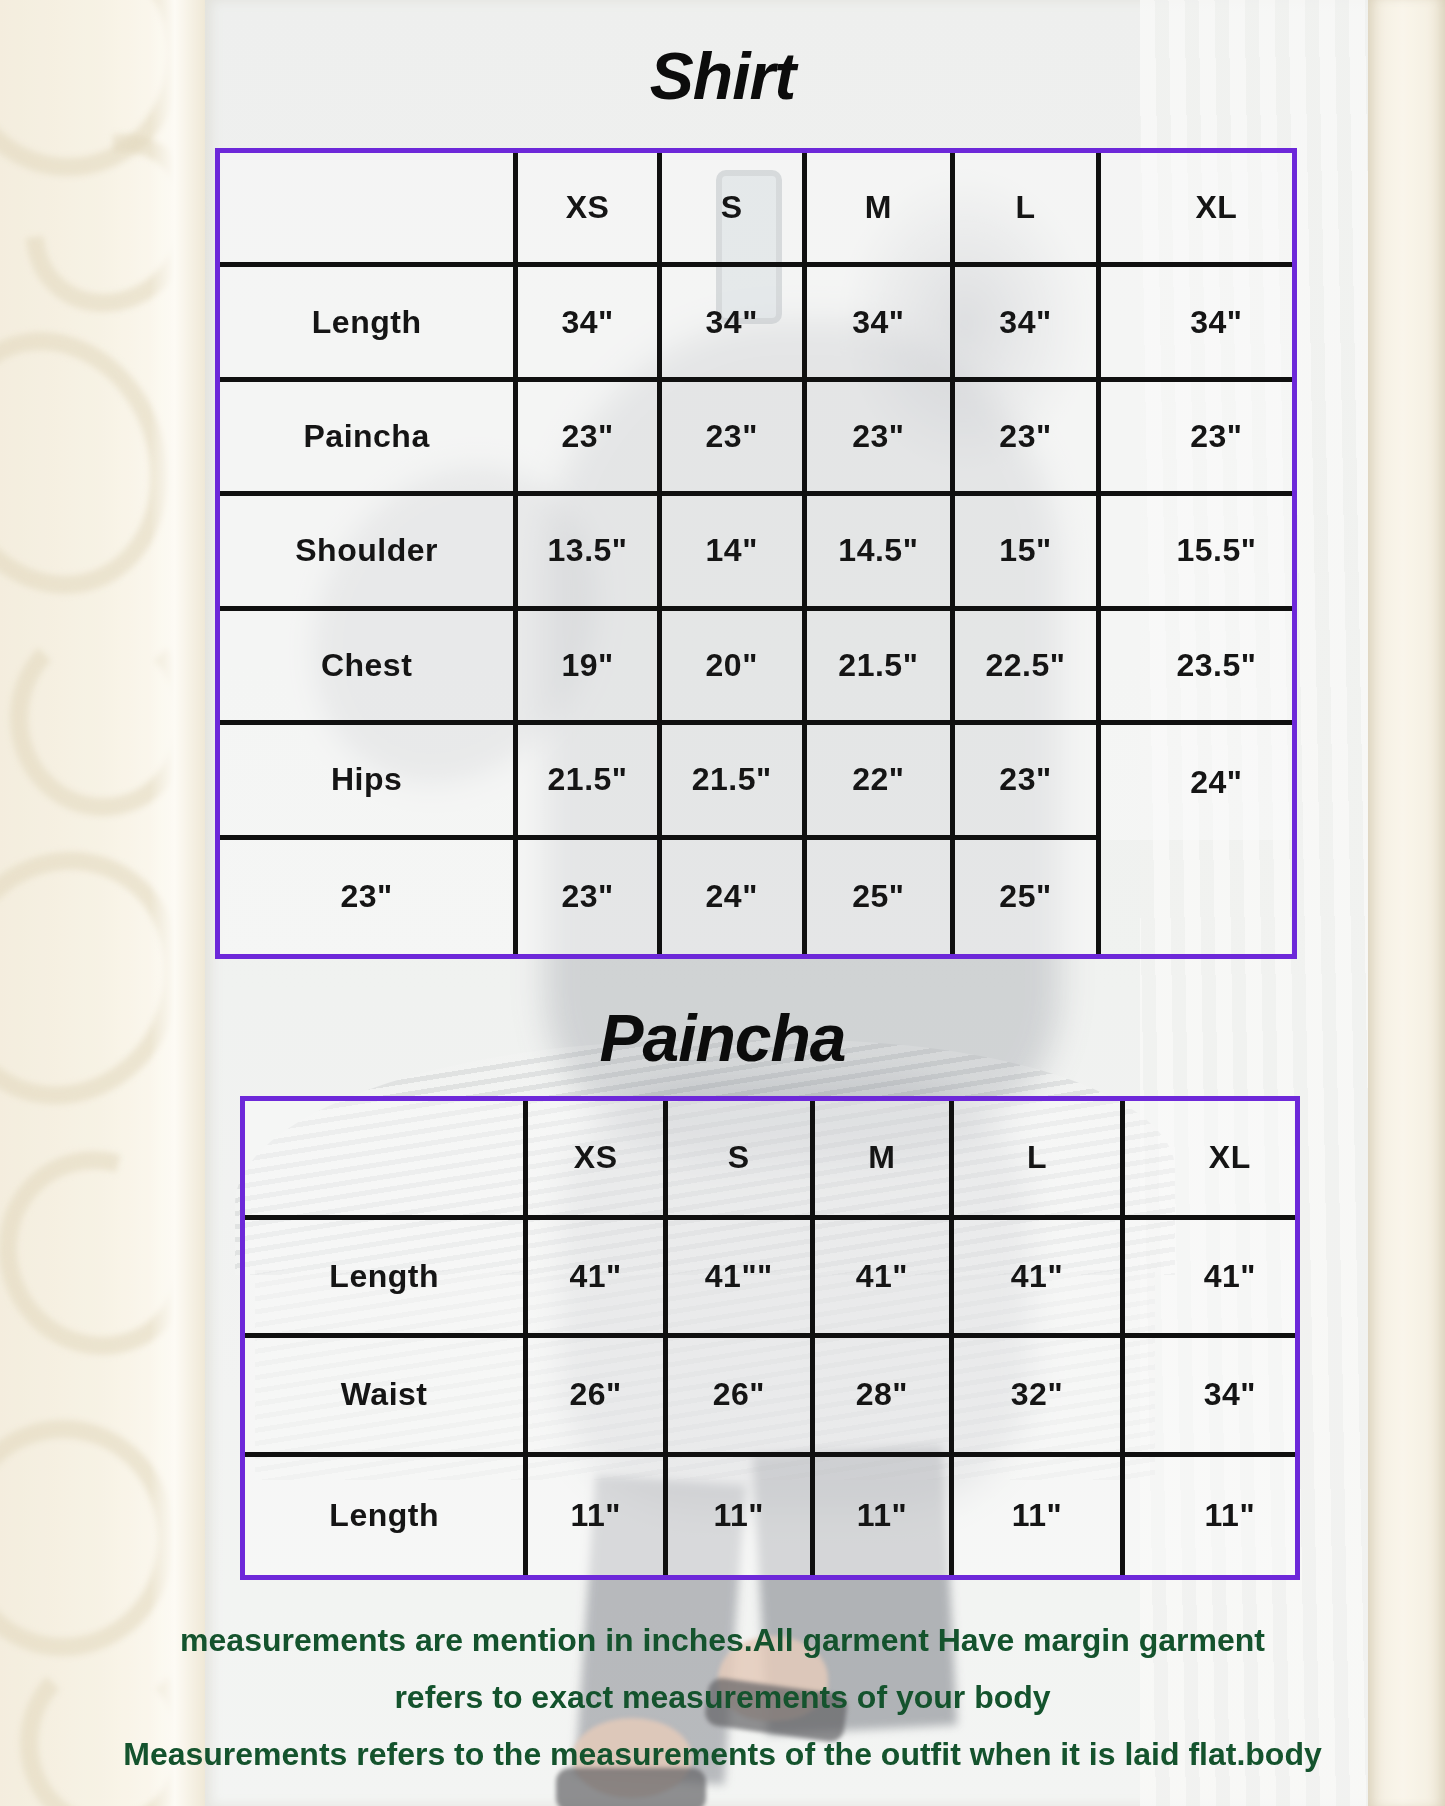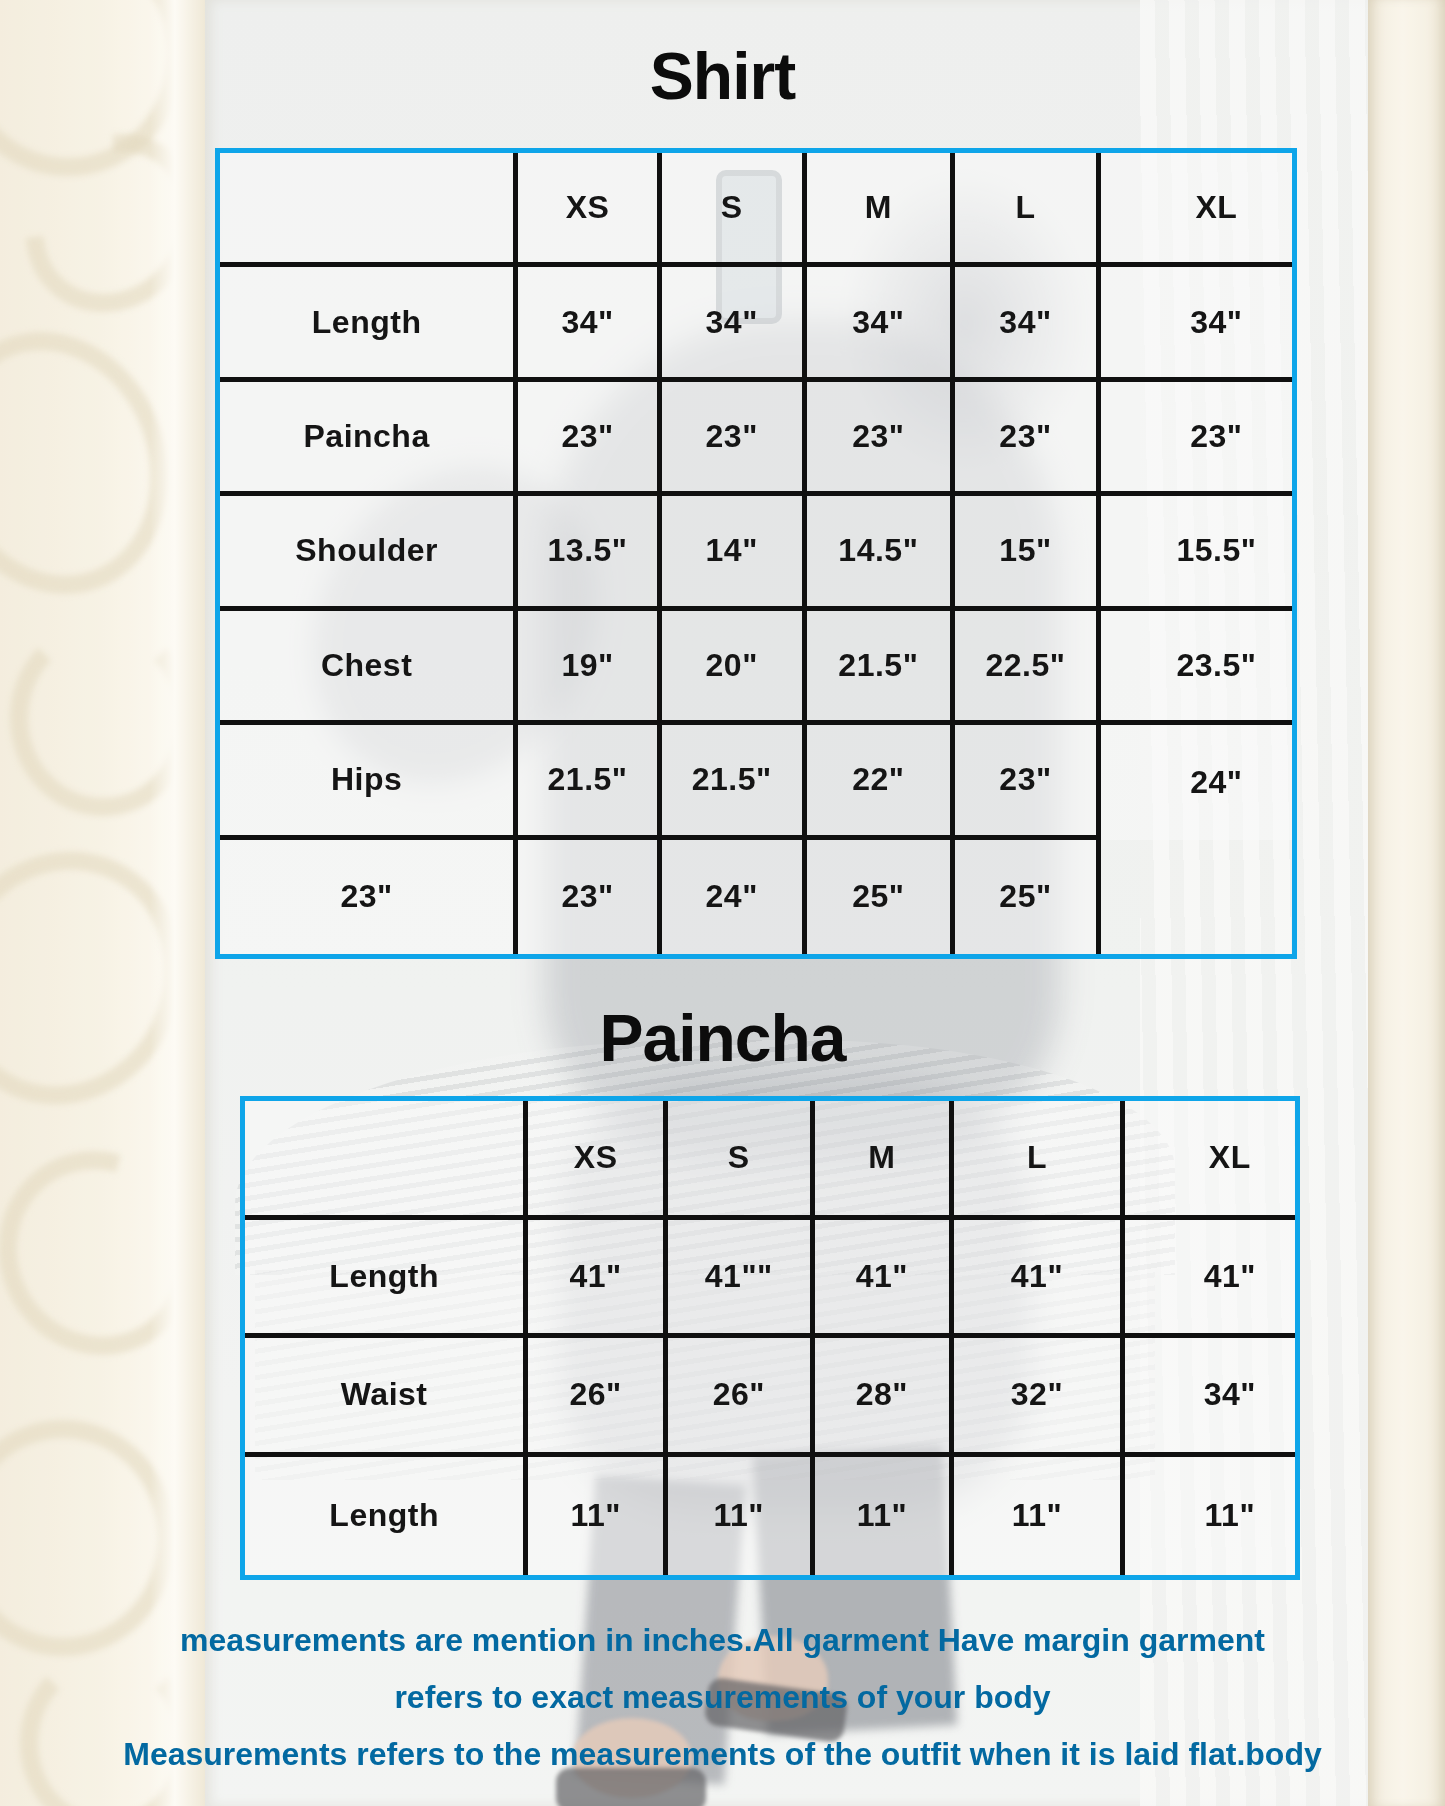--- a/index.html
+++ b/index.html
@@ -53,26 +53,26 @@
   .leg2{left:760px; top:1450px; width:190px; height:280px; background:rgba(48,54,66,.5); filter:blur(5px); transform:rotate(-3deg);}
   .foot1{left:718px; top:1636px; width:110px; height:85px; background:rgba(216,180,156,.85); border-radius:50% 50% 45% 45%; filter:blur(2px);}
   .sole1{left:706px; top:1686px; width:140px; height:48px; background:rgba(32,32,36,.7); border-radius:14px; filter:blur(2px); transform:rotate(8deg);}
   .foot2{left:572px; top:1718px; width:120px; height:80px; background:rgba(216,180,156,.85); border-radius:50%; filter:blur(2px);}
   .sole2{left:556px; top:1768px; width:150px; height:44px; background:rgba(32,32,36,.7); border-radius:14px; filter:blur(2px);}
   
   .wash{position:absolute; inset:0; background:rgba(255,255,255,.30); z-index:1;}
 
   
   .title{position:absolute; left:0; width:100%; margin:0; text-align:center; z-index:2;
-    font-size:66px; font-weight:bold; color:#0c0c0c; letter-spacing:-1px;}
+    font-size:66px; font-weight:bold; color:#0c0c0c; letter-spacing:-1px;font-style:italic;}
   .shirt-title{top:38px;}
   .shalwar-title{top:1000px;}
 
   
-  .size-table{position:absolute; display:grid; border:5px solid #0ea5e9; z-index:2; box-sizing:border-box;text-align:right;}
+  .size-table{position:absolute; display:grid; border:5px solid #6d28d9; z-index:2; box-sizing:border-box;text-align:right;}
   .shirt-table{left:215px; top:148px; width:1082px; height:811px;
     grid-template-columns:301fr 145fr 146fr 150fr 147fr 193fr; grid-template-rows:repeat(7,1fr);}
   .shalwar-table{left:240px; top:1096px; width:1060px; height:484px;
     grid-template-columns:286fr 141fr 148fr 141fr 172fr 172fr; grid-template-rows:repeat(4,1fr);}
   .cell{display:flex; align-items:center; justify-content:center;
     font-size:32px; font-weight:bold; color:#151515; letter-spacing:.5px;
     border-right:5px solid #101010; border-bottom:5px solid #101010;
     background:rgba(250,250,249,.5); box-sizing:border-box;}
   .cell:nth-child(6n){border-right:none;padding-left:40px;}
   .cell:nth-last-child(-n+6){border-bottom:none;}
@@ -182,19 +182,19 @@
       <div class="cell">32"</div>
       <div class="cell">34"</div>
       <div class="cell">Length</div>
       <div class="cell">11"</div>
       <div class="cell">11"</div>
       <div class="cell">11"</div>
       <div class="cell">11"</div>
       <div class="cell">11"</div>
     </div>
 
-  <div class="note" style="color: #0369a1;">
+  <div class="note" style="color: #14532d;">
     <div>measurements are mention in inches.All garment Have margin garment</div>
     <div>refers to exact measurements of your body</div>
     <div>Measurements refers to the measurements of the outfit when it is laid flat.body</div>
   </div>
 
 </div>
 
 </body></html>

